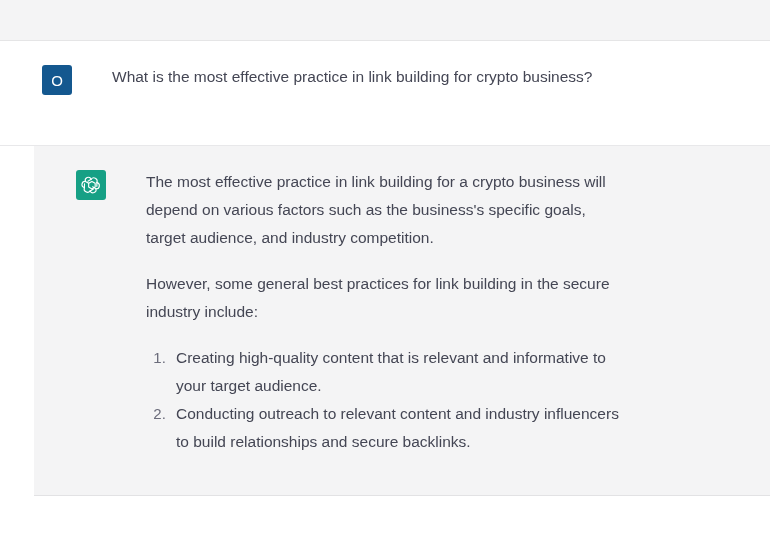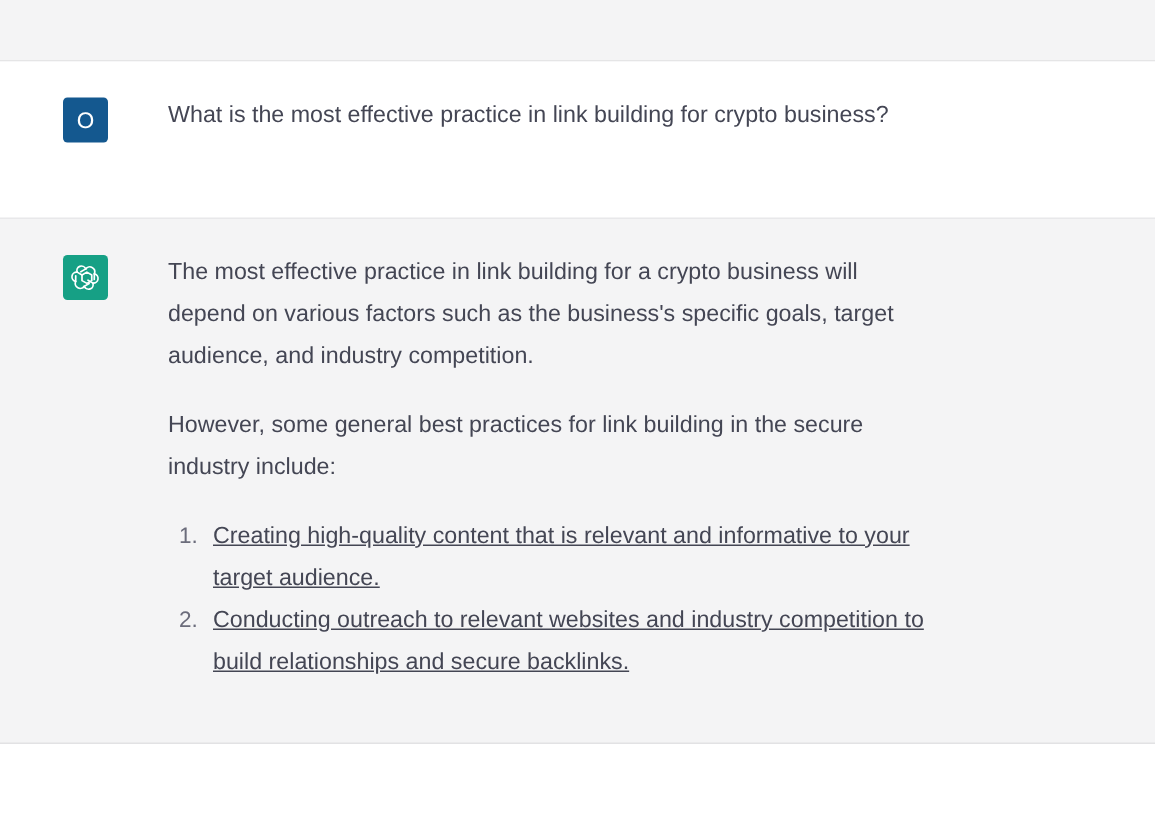--- a/index.html
+++ b/index.html
@@ -39,20 +39,21 @@
   }
   .msg.user {
     background: #ffffff;
     border-bottom: 1px solid #e8e8ea;
     min-height: 105px;
   }
   .msg.assistant {
     background: #f4f4f5;
     border-bottom: 1px solid #e2e2e4;
     min-height: 350px;
+    margin-left: 34px;
   }
 
   .avatar-cell {
     width: 72px;
     flex: none;
     display: flex;
     justify-content: flex-end;
     padding-right: 0;
   }
 
@@ -99,21 +100,20 @@
   }
 
   .content-cell p.spaced {
     margin-top: 18px;
   }
 
   ol.answer-list {
     margin: 18px 0 0 0;
     padding-left: 24px;
     color: #444654;
-    text-decoration: underline;
   }
   ol.answer-list li {
     margin: 0 0 0 0;
     padding-left: 6px;
     line-height: 28px;
   }
   ol.answer-list li::marker {
     color: #6b6c7b;
     font-size: 15px;
   }
@@ -161,20 +161,20 @@
             <path d="M9.2 10v4.5l3.9 2.2 3.9-2.2V10l-3.9-2.3z"></path>
           </g>
         </svg>
       </div>
     </div>
     <div class="content-cell">
       <p>The most effective practice in link building for a crypto business will depend on various factors such as the business's specific goals, target audience, and industry competition.</p>
       <p class="spaced">However, some general best practices for link building in the secure industry include:</p>
       <ol class="answer-list">
         <li>Creating high-quality content that is relevant and informative to your target audience.</li>
-        <li>Conducting outreach to relevant websites and industry competition to build relationships and secure backlinks.</li>
+        <li>Conducting outreach to relevant content and industry influencers to build relationships and secure backlinks.</li>
       </ol>
     </div>
   </div>
 
   <div class="bottom-fill"></div>
 
 </div>
 
 </body></html>

